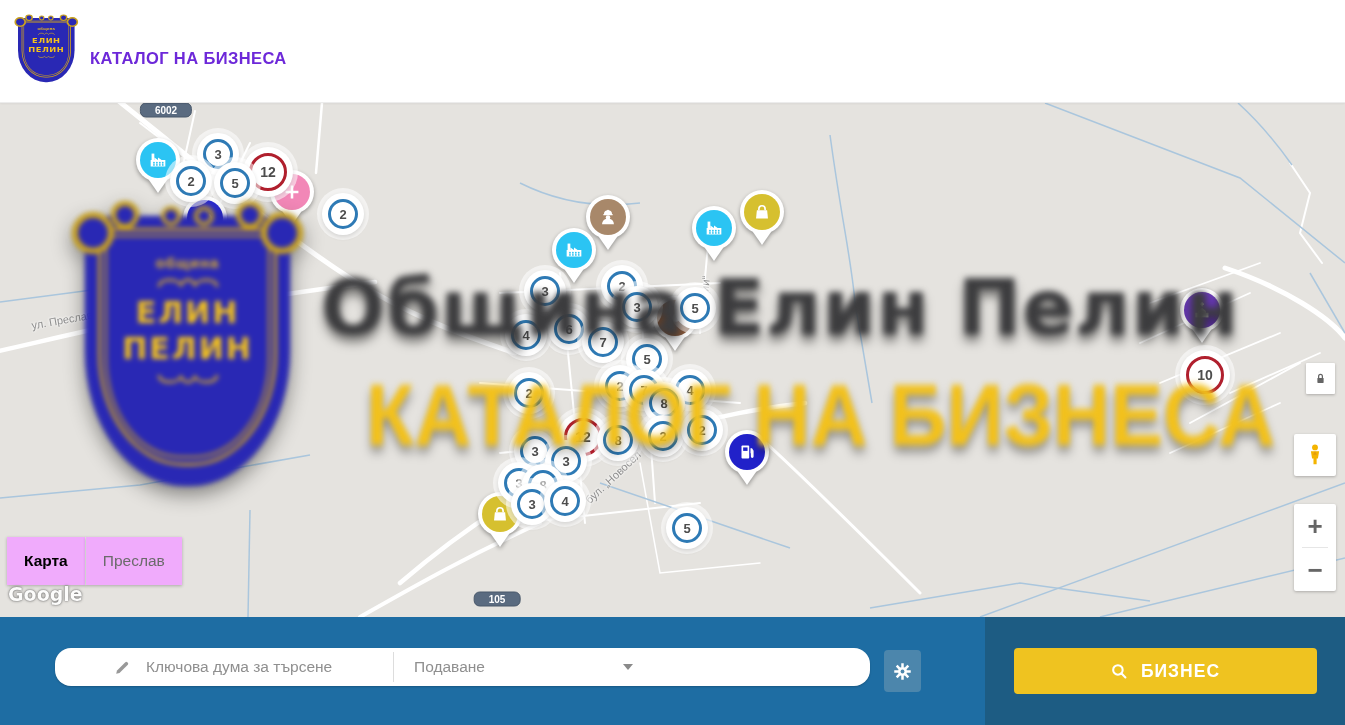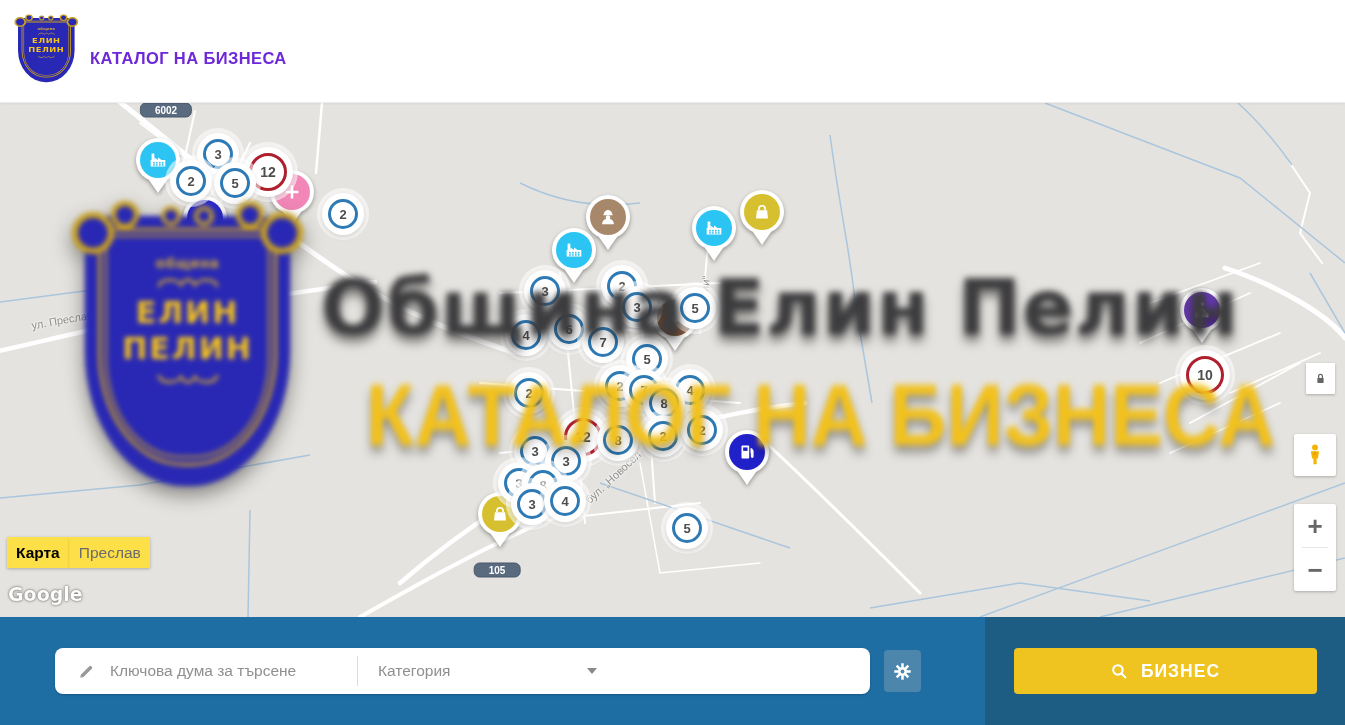--- a/index.html
+++ b/index.html
@@ -66,21 +66,21 @@
   .watermark { position:absolute; inset:0; z-index:40; pointer-events:none; }
   .wm-emblem { position:absolute; left:85px; top:113px; filter:blur(2.5px) drop-shadow(0 8px 10px rgba(0,0,0,.45)); }
   .wm-text { position:absolute; left:320px; top:160px; width:920px; text-align:center; }
   .wm-line1 { font-family:"DejaVu Sans", sans-serif; font-weight:bold; font-size:76px; color:#3c3c3e;
          filter:blur(3px); text-shadow:0 7px 9px rgba(0,0,0,.5); letter-spacing:1px; }
   .wm-line2 { margin-top:12px; font-weight:bold; font-size:88px; color:#f2c11c; transform:scaleX(0.9);
          filter:blur(3px); text-shadow:0 7px 9px rgba(0,0,0,.4); letter-spacing:0px; white-space:nowrap; }
 
   
   .maptype { position:absolute; left:7px; top:434px; z-index:60; display:flex; }
-  .maptype button { height:31px; padding:0 9px; background:#fde047; border:none; font-size:15.5px;
+  .maptype button { height:48px; padding:0 17px; background:#f0abfc; border:none; font-size:15.5px;
          font-family:"Liberation Sans", sans-serif; cursor:pointer; box-shadow:0 1px 3px rgba(0,0,0,.25); }
   .maptype .active { font-weight:bold; color:#000; border-right:1px solid #e6e6e6; }
   .maptype .inactive { color:#6b6b6b; }
   .google-logo { position:absolute; left:8px; top:480px; z-index:60; font-family:"DejaVu Sans", sans-serif;
          font-size:19px; font-weight:bold; color:#fff; opacity:.9;
          text-shadow:0 0 3px rgba(70,70,70,.8), 0 0 1px rgba(70,70,70,.9); }
   .attribution { position:absolute; right:2px; bottom:5px; z-index:60; display:flex; gap:6px; align-items:center; }
   .attribution span, .attribution a { font-size:10px; color:#3c3c3c; background:rgba(248,248,248,.8);
          padding:2px 4px; text-decoration:none; white-space:nowrap; }
   .ctl-lock { position:absolute; left:1306px; top:260px; z-index:60; width:29px; height:31px; background:#fff;
@@ -90,22 +90,22 @@
          border:none; border-radius:2px; box-shadow:0 1px 3px rgba(0,0,0,.25); display:flex; align-items:center; justify-content:center; cursor:pointer; }
   .ctl-pegman svg { width:26px; height:26px; }
   .ctl-zoom { position:absolute; left:1294px; top:401px; z-index:60; width:42px; height:87px; background:#fff;
          border-radius:2px; box-shadow:0 1px 3px rgba(0,0,0,.25); display:flex; flex-direction:column; }
   .ctl-zoom button { flex:1; border:none; background:none; font-size:26px; font-weight:bold; color:#666;
          cursor:pointer; line-height:1; }
   .ctl-zoom .zdiv { height:1px; background:#e6e6e6; margin:0 8px; }
 
   
   .searchbar { position:absolute; left:0; top:617px; width:1345px; height:108px; background:#1e6da3; z-index:100; }
-  .search-group { position:absolute; left:55px; top:31px; width:815px; height:46px; background:#fff;
-         border-radius:8px; display:flex; align-items:center; box-shadow:0 1px 2px rgba(0,0,0,.2); }
+  .search-group { position:absolute; left:55px; top:31px; width:815px; height:38px; background:#fff;
+         border-radius:16px; display:flex; align-items:center; box-shadow:0 1px 2px rgba(0,0,0,.2);padding-left:36px; }
   .kw { display:flex; align-items:center; width:302px; padding-left:22px; gap:14px; }
   .kw svg { width:19px; height:19px; flex:0 0 19px; }
   .kw input { border:none; outline:none; font-size:15.5px; color:#555; width:230px; font-family:"Liberation Sans", sans-serif; }
   .kw input::placeholder { color:#8f8f8f; }
   .sel { height:30px; display:flex; align-items:center; justify-content:space-between;
          border-left:1px solid #ddd; padding:0 20px; cursor:pointer; }
   .sel .sel-label { font-size:15.5px; color:#8f8f8f; }
   .sel-cat { width:260px; }
   .sel-loc { width:253px; }
   .caret { width:0; height:0; border-left:5px solid transparent; border-right:5px solid transparent;
@@ -181,21 +181,21 @@
         <path d="M980,514 L1345,380"></path>
         <path d="M1100,514 L1345,455"></path>
         <path d="M600,380 L790,445"></path>
         <path d="M870,505 L1020,480 L1150,498"></path>
         <path d="M520,80 C560,100 600,105 640,100"></path>
       </g>
     </svg>
 
     <div class="marker-layer" id="road-label-layer">
         <div class="road-badge" style="left: 166px; top: 7px;">6002</div>
-        <div class="road-badge" style="left: 497px; top: 467px;">105</div>
+        <div class="road-badge" style="left: 497px; top: 496px;">105</div>
         <div class="road-label" style="left: 62px; top: 217px; transform: translate(-50%, -50%) rotate(-10deg);">ул. Преслав</div>
         <div class="road-label" style="left: 613px; top: 374px; transform: translate(-50%, -50%) rotate(-43deg);">бул. „Новосел</div>
         <div class="road-label" style="left: 705px; top: 184px; transform: translate(-50%, -50%) rotate(-84deg);">ции“</div>
       </div>
     <div class="marker-layer" id="marker-layer">
         <div class="pin" style="left: 183px; top: 93px;">
           <div class="dot" style="background: rgb(42, 42, 208); --pc: #2a2ad0;">
             <svg viewBox="0 0 24 24">
               <g fill="#fff">
                 <rect x="6" y="5" width="8.4" height="14" rx="1"></rect>
@@ -481,21 +481,21 @@
 
   <div class="searchbar">
     <div class="search-group">
       <div class="kw">
         <svg viewBox="0 0 24 24">
             <path fill="#999" d="M4 20l1.1-4.2L15.6 5.3a1.7 1.7 0 0 1 2.4 0l.7.7a1.7 1.7 0 0 1 0 2.4L8.2 18.9z"></path>
           </svg>
         <input type="text" placeholder="Ключова дума за търсене" style="">
       </div>
       <div class="sel sel-cat">
-        <span class="sel-label">Категория</span>
+        <span class="sel-label">Подаване</span>
         <span class="caret"></span>
       </div>
     </div>
     <button class="gear-btn">
       <svg viewBox="0 0 24 24">
           <g fill="#fff">
             <rect x="10.7" y="3.4" width="2.6" height="4.2"></rect>
             <rect x="10.7" y="16.4" width="2.6" height="4.2"></rect>
             <rect x="3.4" y="10.7" width="4.2" height="2.6"></rect>
             <rect x="16.4" y="10.7" width="4.2" height="2.6"></rect>

